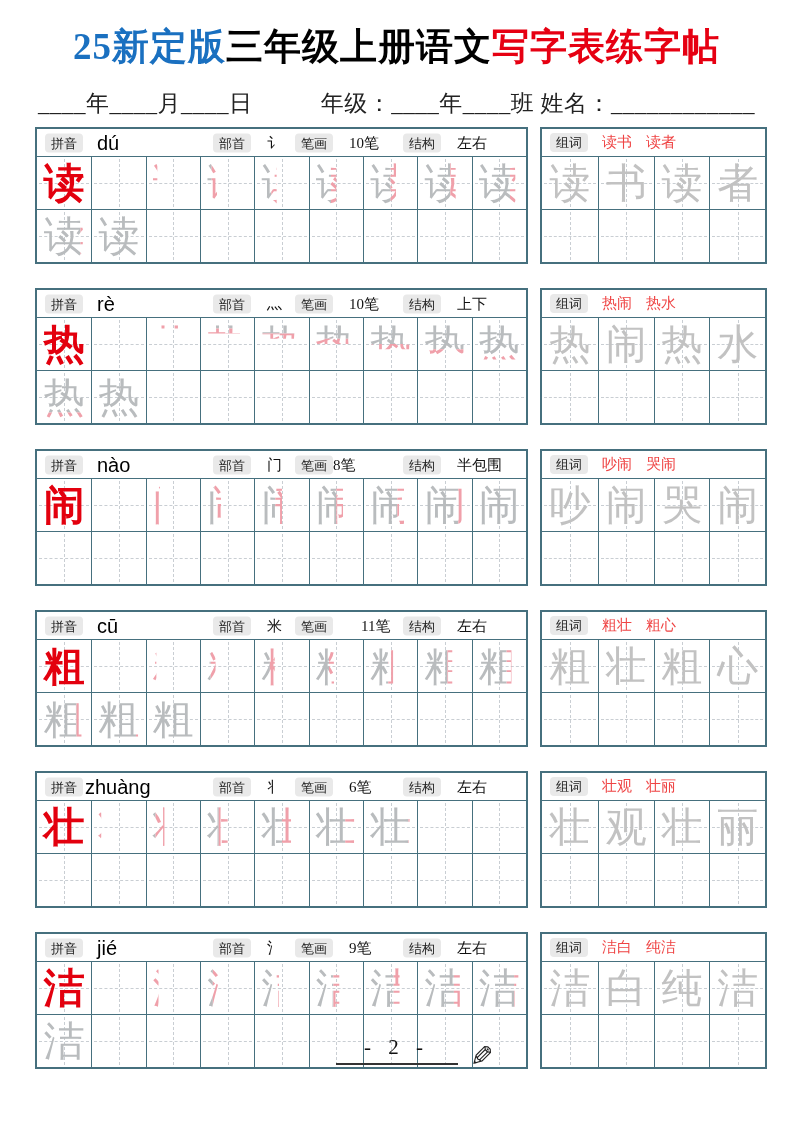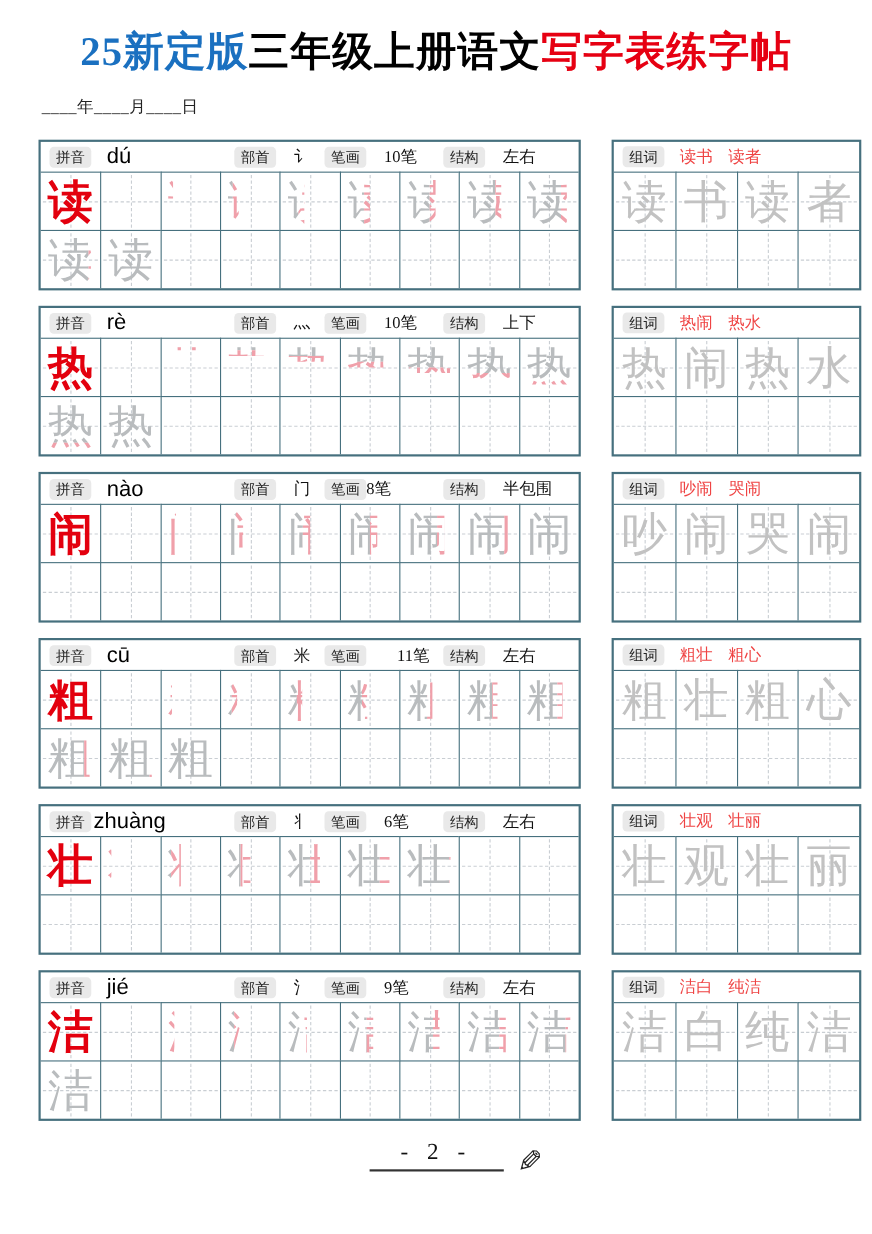--- a/index.html
+++ b/index.html
@@ -11,24 +11,24 @@
   body{background:#fff;font-family:"Liberation Serif",serif;color:var(--ink)}
   .page{position:relative;width:793px;height:1122px;background:#fff;overflow:hidden}
 
   .title{position:absolute;top:22px;left:0;width:100%;text-align:center;
     font-size:37px;font-weight:bold;letter-spacing:1px;white-space:nowrap}
   .title .t-blue{color:var(--blue)}
   .title .t-black{color:#000}
   .title .t-red{color:var(--title-red)}
 
   .date-row{position:absolute;top:88px;left:38px;right:38px;display:flex;
-    justify-content:space-between;font-size:15px;color:#222;letter-spacing:.5px}
+    justify-content:space-between;font-size:23px;color:#222;letter-spacing:.5px}
 
   .blocks{position:absolute;top:127px;left:35px}
-  .block{display:flex;gap:28px;margin-bottom:14px}
+  .block{display:flex;gap:12px;margin-bottom:24px}
   .box{border:2px solid var(--grid);background:#fff}
   .box-left{width:493px}
   .box-right{width:227px}
 
   .box-header{position:relative;height:27px;font-size:15px}
   .badge{display:inline-block;background:var(--badge);border-radius:4px;
     padding:1px 6px;font-size:13px;color:#222;line-height:17px}
   .hpos{position:absolute;top:50%;transform:translateY(-50%);white-space:nowrap}
   .pinyin-val{font-family:"Liberation Sans",sans-serif;font-size:20px;color:#000}
   .hval{font-size:15px;color:#111}
@@ -66,20 +66,21 @@
 <body>
 
 <div class="page">
 
   <div class="title">
     <span class="t-blue">25新定版</span><span class="t-black">三年级上册语文</span><span class="t-red">写字表练字帖</span>
   </div>
 
   <div class="date-row">
     <span>____年____月____日</span>
+    <span>年级：____年____班  姓名：____________</span>
   </div>
 
   <div class="blocks">
       <div class="block">
         <div class="box box-left">
           <div class="box-header">
             <span class="badge hpos" style="left: 8px;">拼音</span>
             <span class="pinyin-val hpos" style="left: 60px;">dú</span>
             <span class="badge hpos" style="left: 176px;">部首</span>
             <span class="hval hpos" style="left: 230px;">讠</span>

